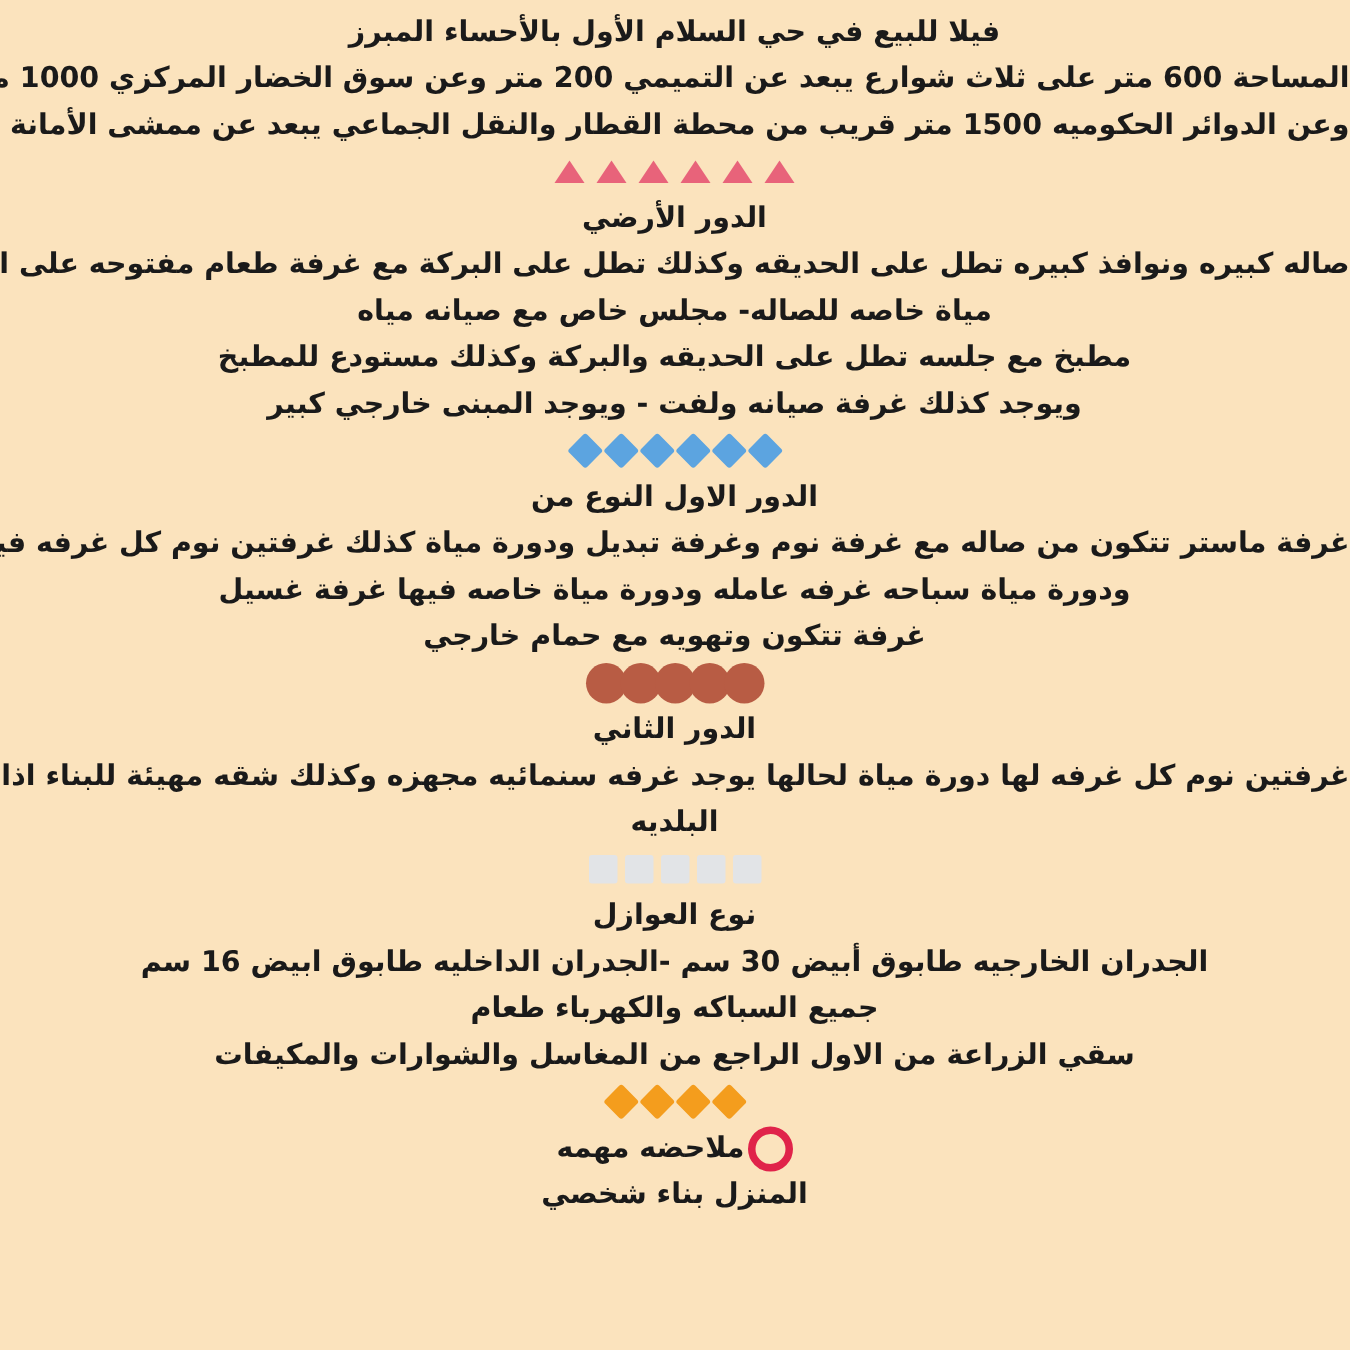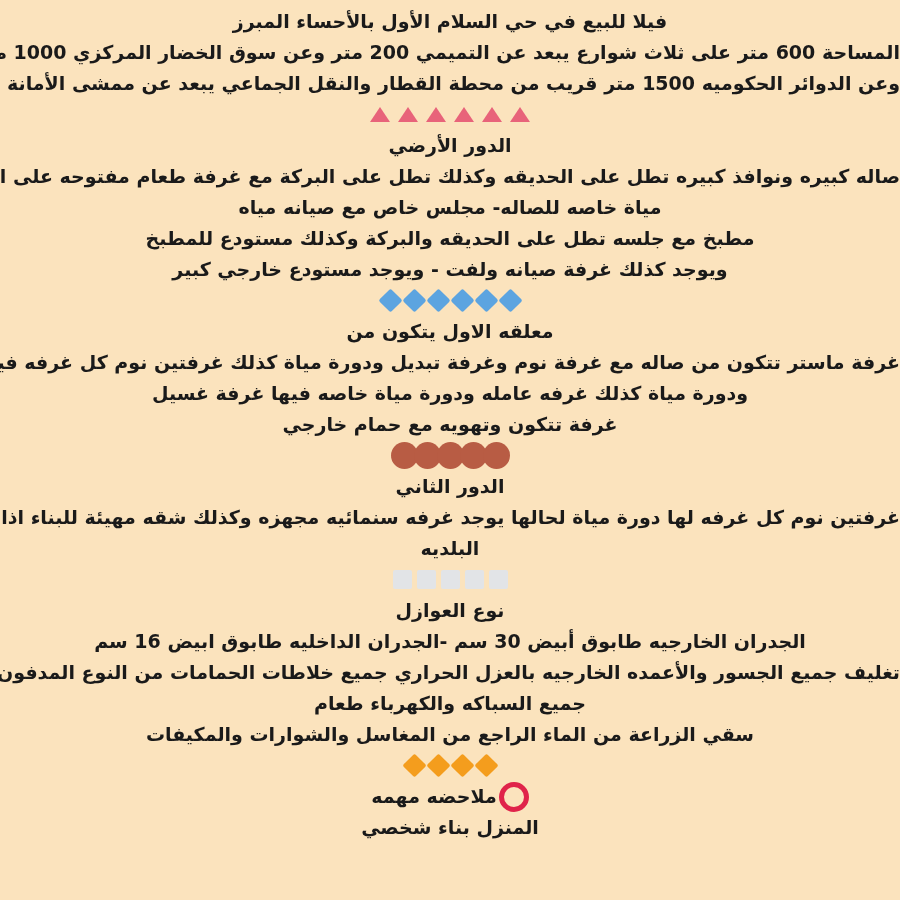--- a/index.html
+++ b/index.html
@@ -91,34 +91,34 @@
       <span class="shape shape-triangle" style="--c: #E8637A;"></span>
       <span class="shape shape-triangle" style="--c: #E8637A;"></span>
       <span class="shape shape-triangle" style="--c: #E8637A;"></span>
       <span class="shape shape-triangle" style="--c: #E8637A;"></span>
     </div>
 
   <div class="row">الدور الأرضي</div>
   <div class="row">صاله كبيره ونوافذ كبيره تطل على الحديقه وكذلك تطل على البركة مع غرفة طعام مفتوحه على الصاله -ودورة</div>
   <div class="row">مياة خاصه للصاله- مجلس خاص مع صيانه مياه</div>
   <div class="row">مطبخ مع جلسه تطل على الحديقه والبركة وكذلك مستودع للمطبخ</div>
-  <div class="row">ويوجد كذلك غرفة صيانه ولفت - ويوجد مستودع خارجي كبير</div>
+  <div class="row">ويوجد كذلك غرفة صيانه ولفت - ويوجد المبنى خارجي كبير</div>
 
   <div class="row sep sep-diamonds">
       <span class="shape shape-diamond" style="--c: #5CA4E0;"></span>
       <span class="shape shape-diamond" style="--c: #5CA4E0;"></span>
       <span class="shape shape-diamond" style="--c: #5CA4E0;"></span>
       <span class="shape shape-diamond" style="--c: #5CA4E0;"></span>
       <span class="shape shape-diamond" style="--c: #5CA4E0;"></span>
       <span class="shape shape-diamond" style="--c: #5CA4E0;"></span>
     </div>
 
-  <div class="row">معلقه الاول يتكون من</div>
+  <div class="row">الدور الاول النوع من</div>
   <div class="row">غرفة ماستر تتكون من صاله مع غرفة نوم وغرفة تبديل ودورة مياة كذلك غرفتين نوم كل غرفه فيهاغرفة ملابس</div>
-  <div class="row">ودورة مياة كذلك غرفه عامله ودورة مياة خاصه فيها غرفة غسيل</div>
+  <div class="row">ودورة مياة سباحه غرفه عامله ودورة مياة خاصه فيها غرفة غسيل</div>
   <div class="row">غرفة تتكون وتهويه مع حمام خارجي</div>
 
   <div class="row sep sep-circles">
       <span class="shape shape-circle" style="--c: #B85C44;"></span>
       <span class="shape shape-circle" style="--c: #B85C44;"></span>
       <span class="shape shape-circle" style="--c: #B85C44;"></span>
       <span class="shape shape-circle" style="--c: #B85C44;"></span>
       <span class="shape shape-circle" style="--c: #B85C44;"></span>
     </div>
 
@@ -129,23 +129,22 @@
   <div class="row sep sep-squares">
       <span class="shape shape-square" style="--c: #E2E4E7;"></span>
       <span class="shape shape-square" style="--c: #E2E4E7;"></span>
       <span class="shape shape-square" style="--c: #E2E4E7;"></span>
       <span class="shape shape-square" style="--c: #E2E4E7;"></span>
       <span class="shape shape-square" style="--c: #E2E4E7;"></span>
     </div>
 
   <div class="row">نوع العوازل</div>
   <div class="row">الجدران الخارجيه طابوق أبيض 30 سم -الجدران الداخليه طابوق ابيض 16 سم</div>
-  <div class="row">تغليف جميع الجسور والأعمده الخارجيه بالعزل الحراري جميع خلاطات الحمامات من النوع المدفون</div>
   <div class="row">جميع السباكه والكهرباء طعام</div>
-  <div class="row">سقي الزراعة من الماء الراجع من المغاسل والشوارات والمكيفات</div>
+  <div class="row">سقي الزراعة من الاول الراجع من المغاسل والشوارات والمكيفات</div>
 
   <div class="row sep sep-diamonds">
       <span class="shape shape-diamond" style="--c: #F49D1D;"></span>
       <span class="shape shape-diamond" style="--c: #F49D1D;"></span>
       <span class="shape shape-diamond" style="--c: #F49D1D;"></span>
       <span class="shape shape-diamond" style="--c: #F49D1D;"></span>
     </div>
 
   <div class="row note-row">
     <span class="ring" style="border-color: rgb(224, 35, 74);"></span>

